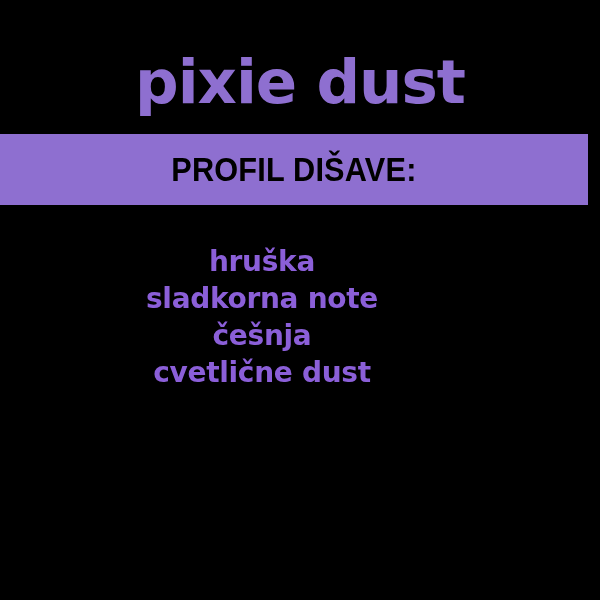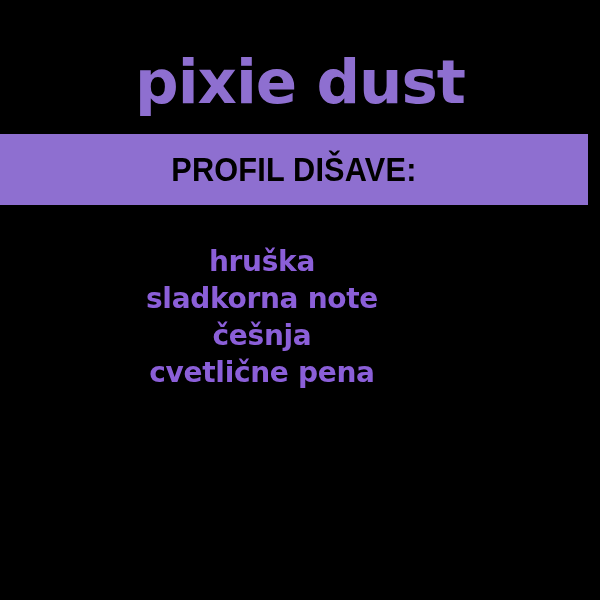--- a/index.html
+++ b/index.html
@@ -88,16 +88,16 @@
   <div class="product-title">pixie dust</div>
 
   <div class="profile-banner">
     <span class="profile-banner-label">PROFIL DIŠAVE:</span>
   </div>
 
   <ul class="notes-list">
     <li class="notes-list-item">hruška</li>
     <li class="notes-list-item">sladkorna note</li>
     <li class="notes-list-item">češnja</li>
-    <li class="notes-list-item">cvetlične pena</li>
+    <li class="notes-list-item">cvetlične dust</li>
   </ul>
 
 </div>
 
 </body></html>

